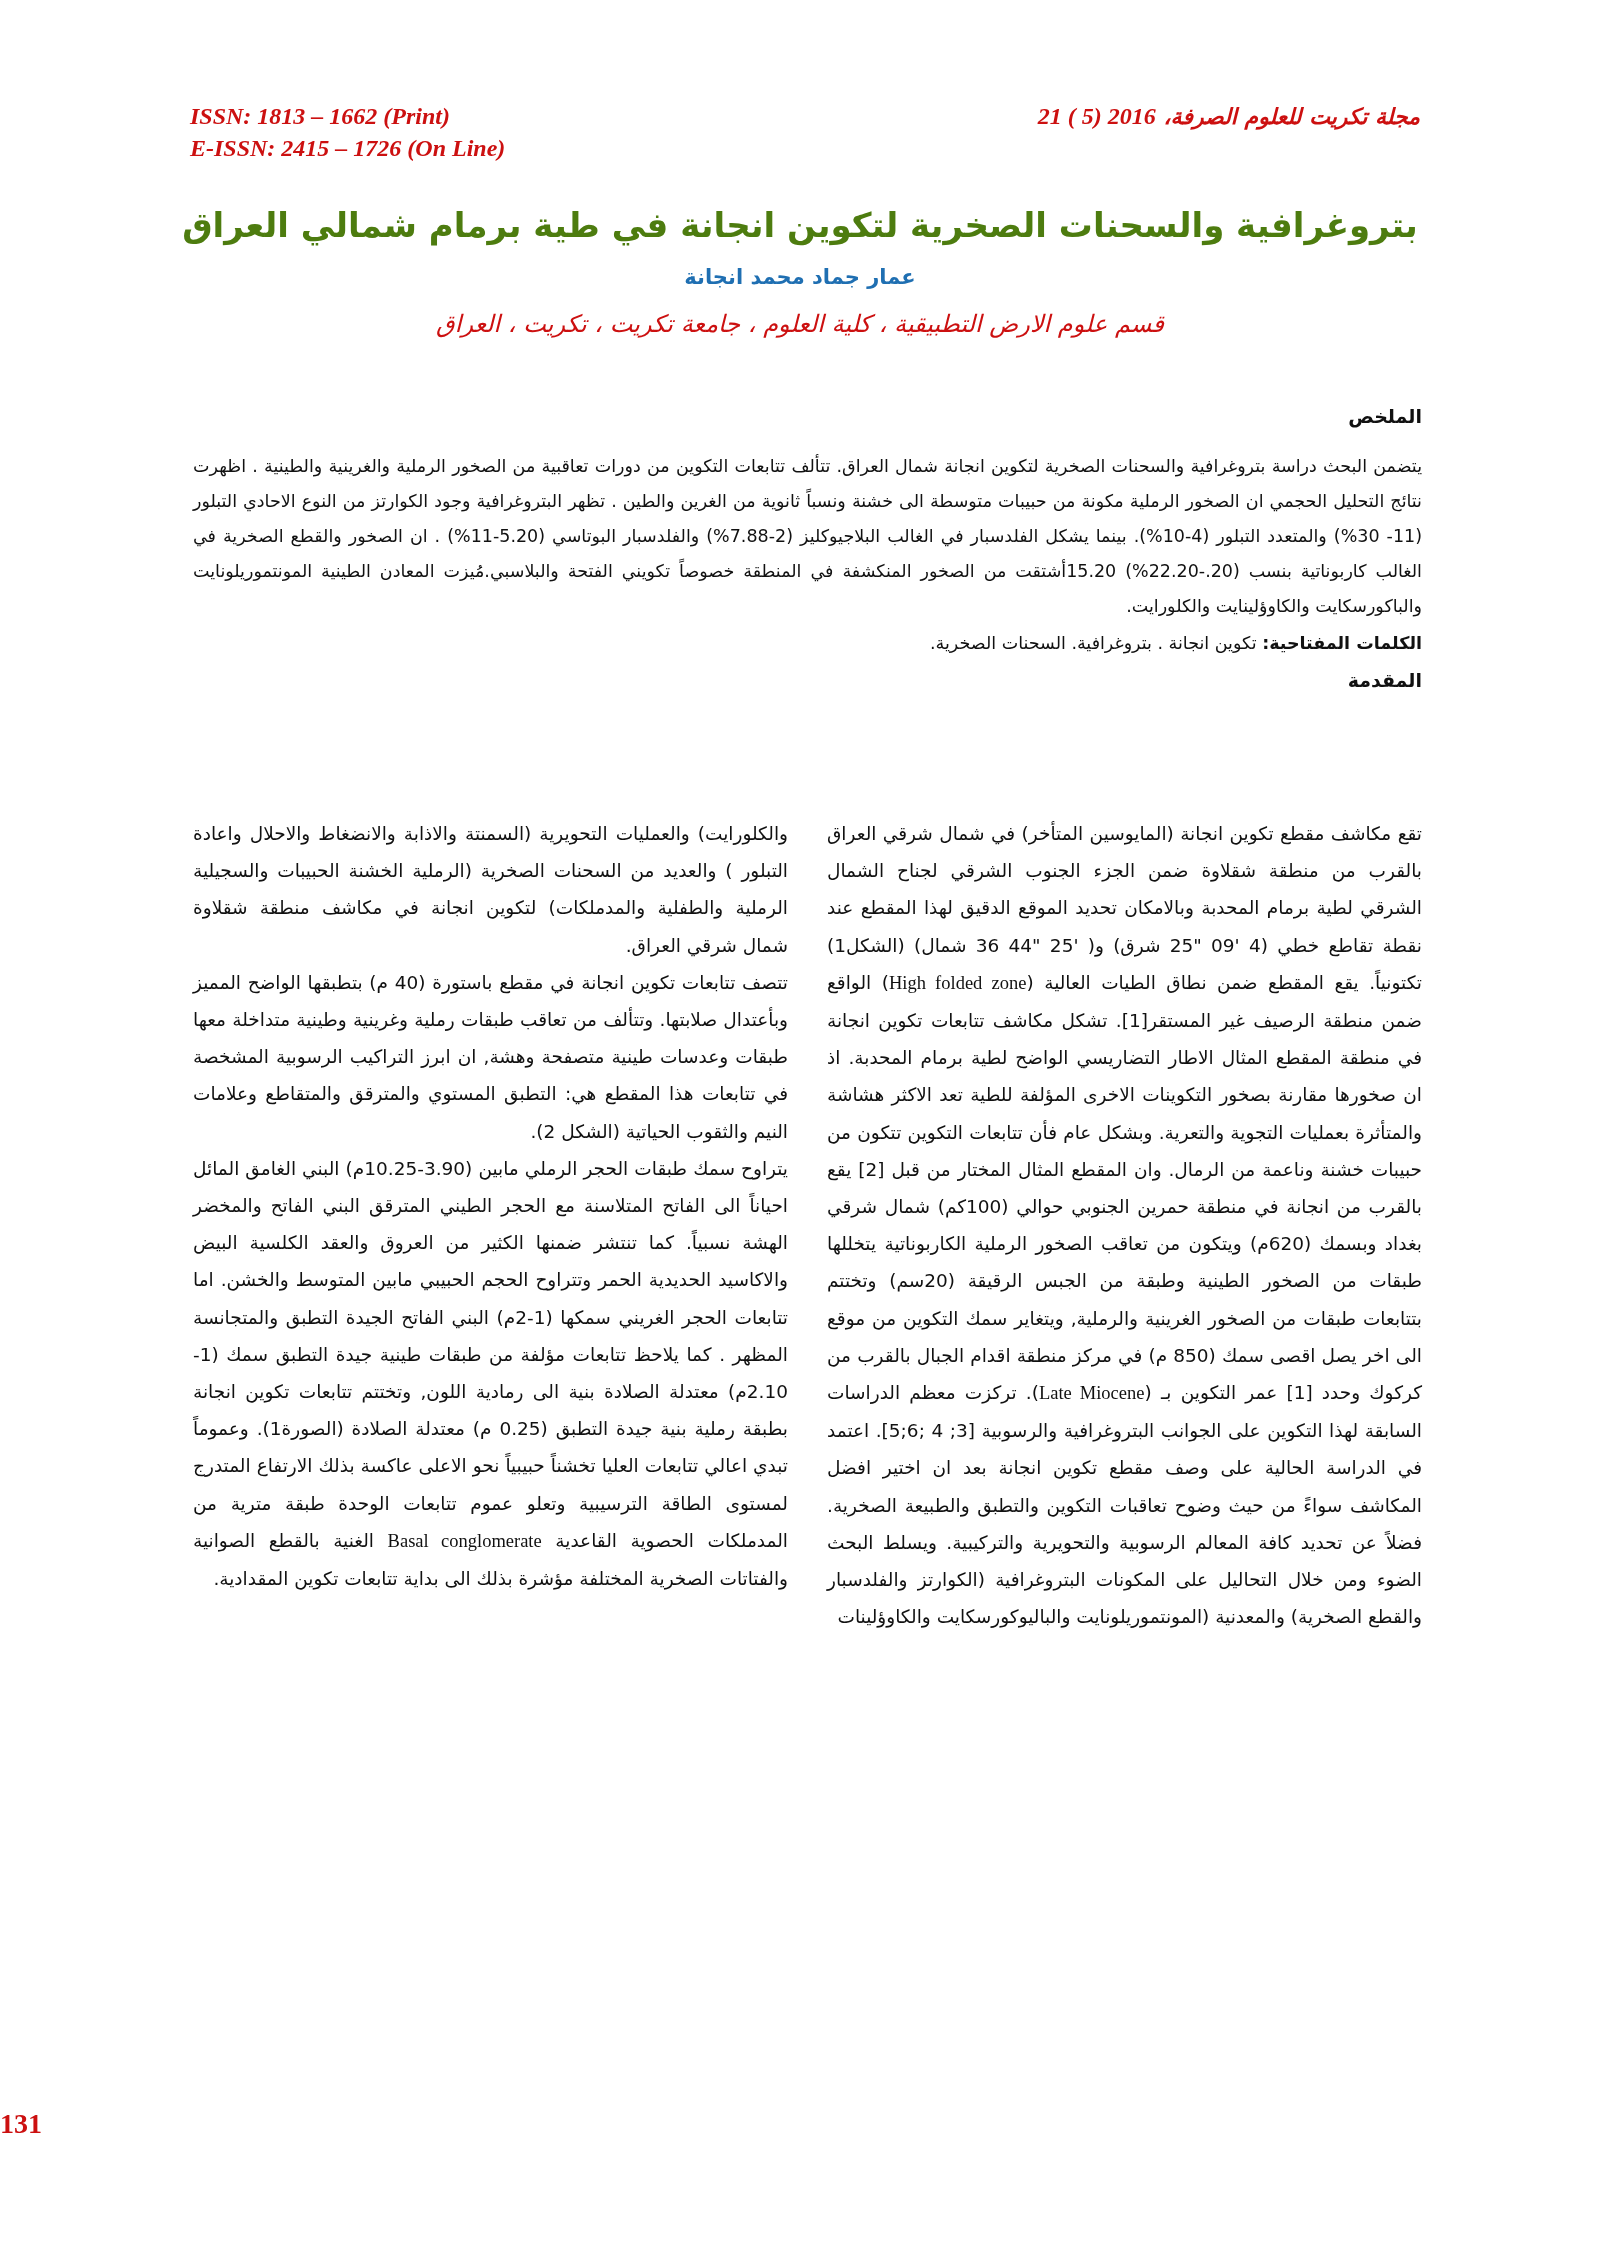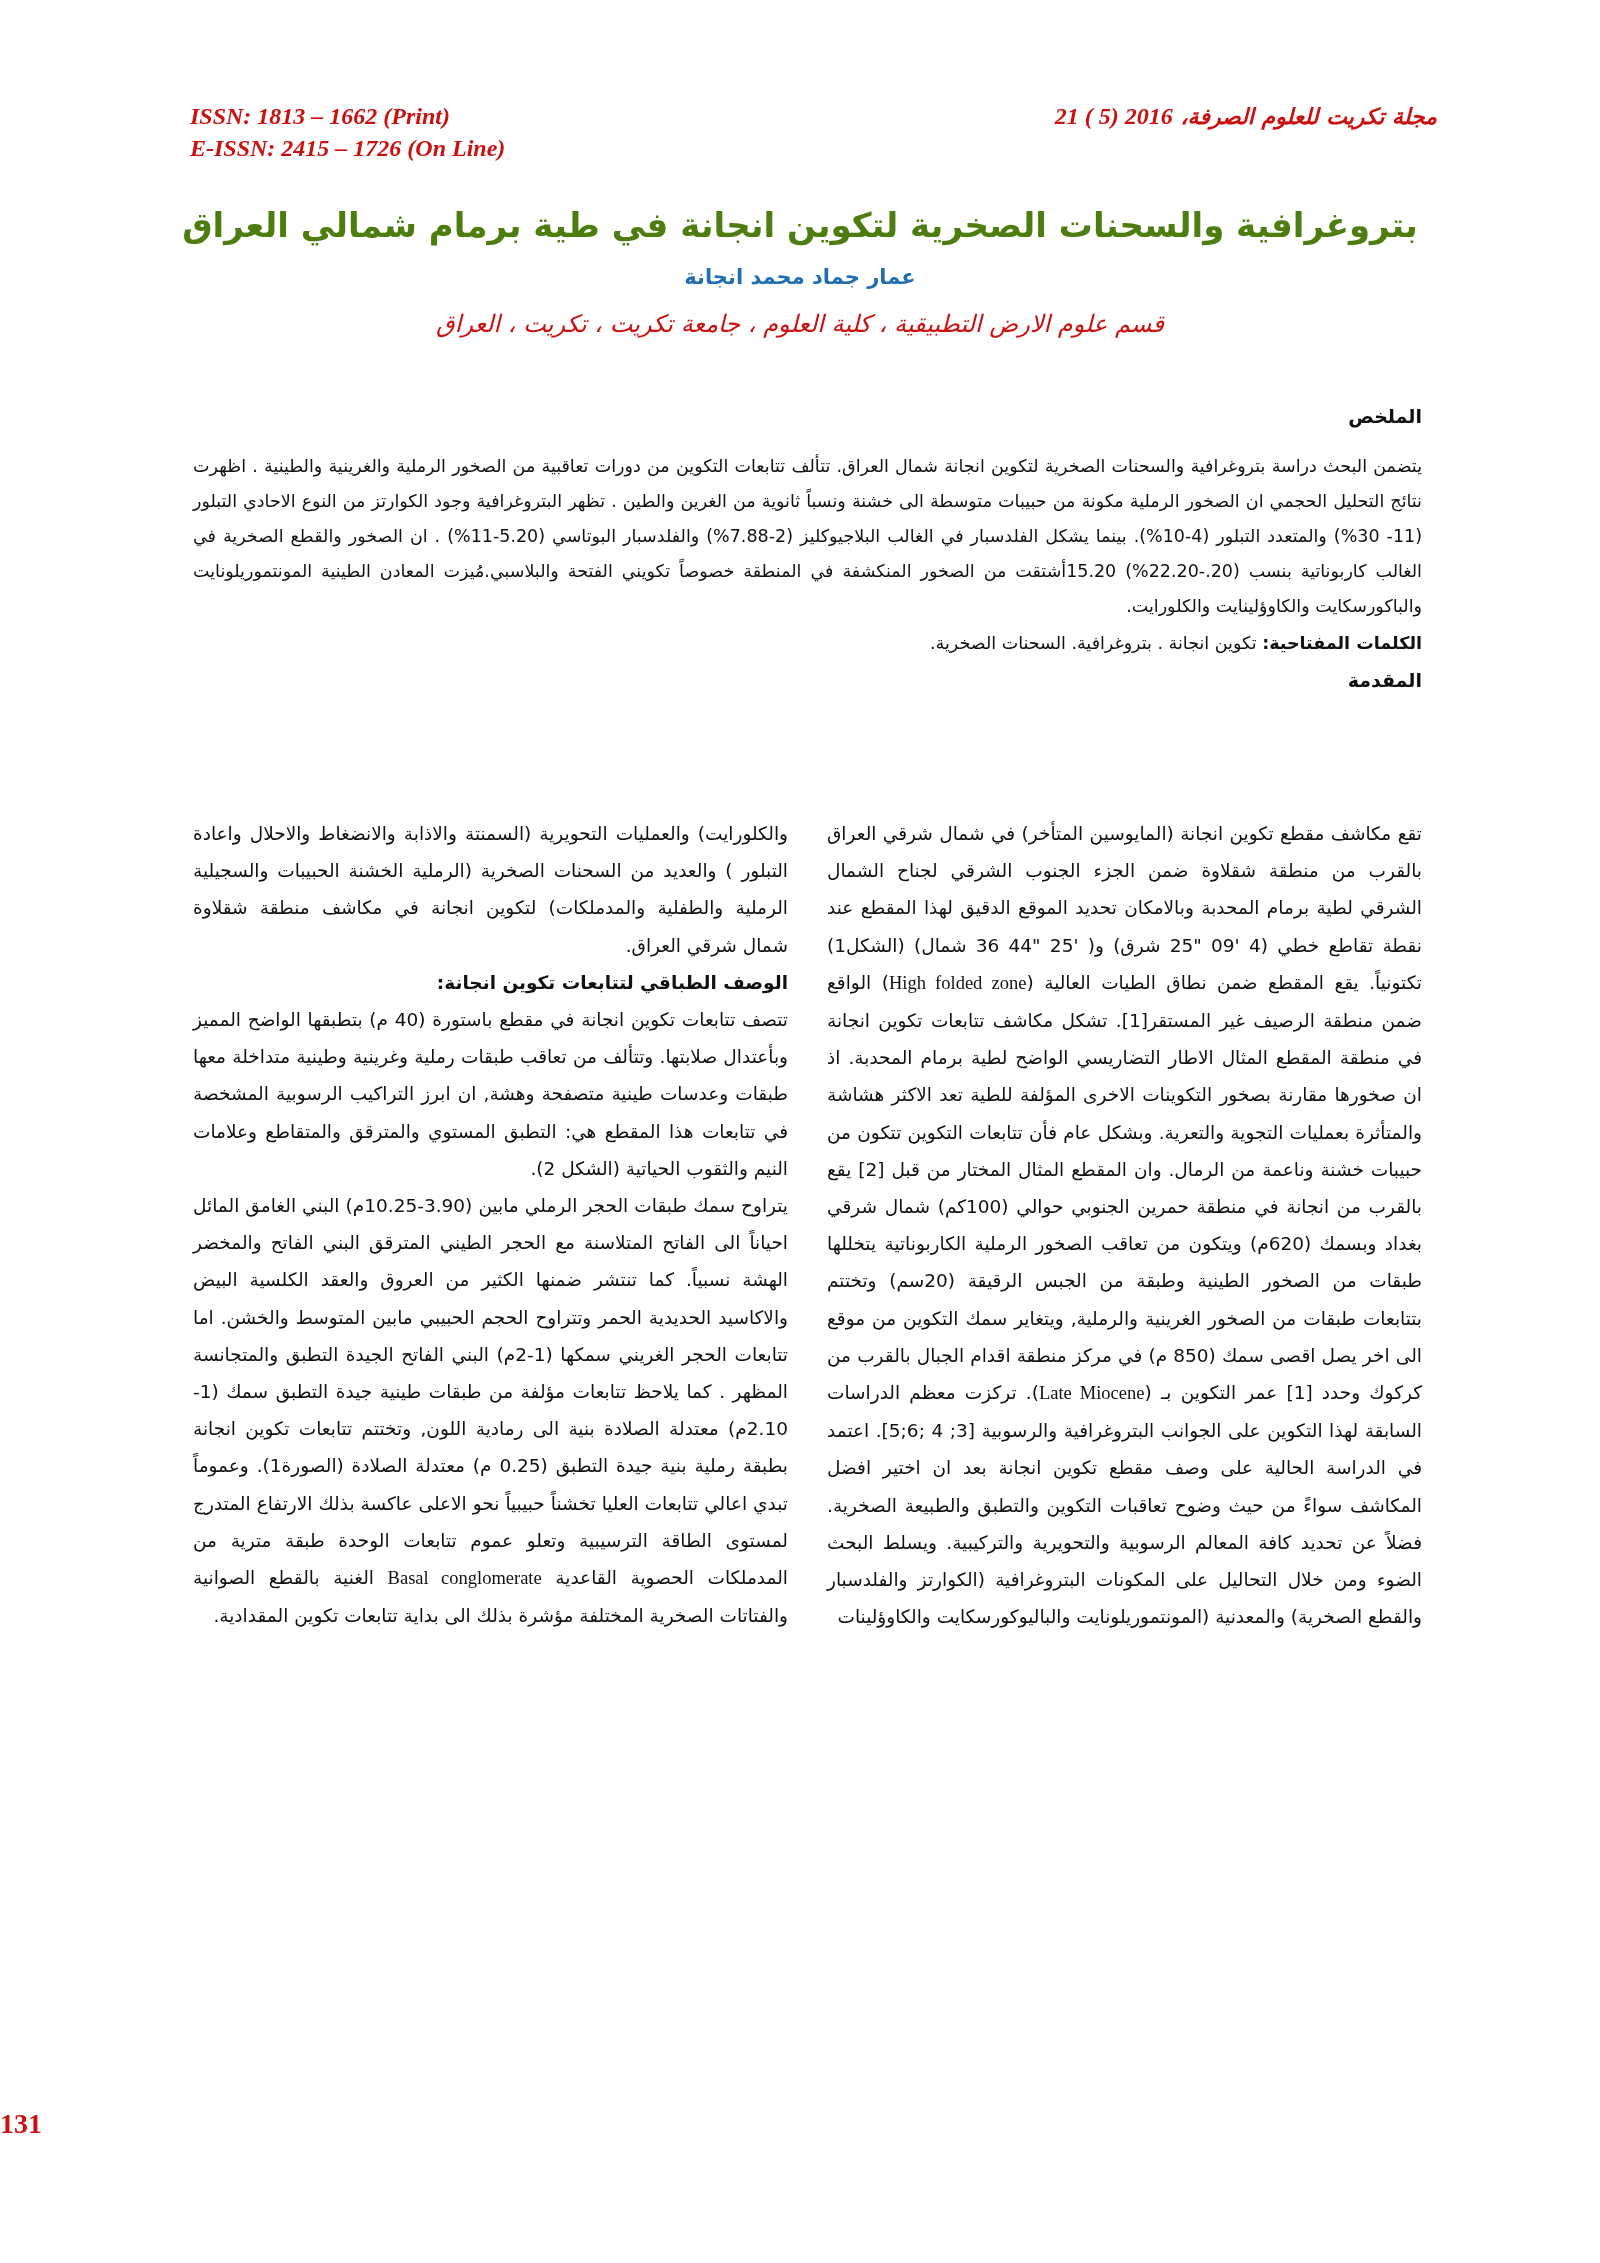--- a/index.html
+++ b/index.html
@@ -1,21 +1,21 @@
 <!DOCTYPE html>
 <html><head>
   <meta charset="utf-8">
   <style>
     * { box-sizing: border-box; margin: 0; padding: 0; }
     html, body { width: 1600px; height: 2263px; background: #ffffff; }
     body { position: relative; font-family: "DejaVu Sans", sans-serif; color: #111; overflow: hidden; }
 
     .hdr-left { position: absolute; left: 190px; top: 100px; direction: ltr; text-align: left;
       font-family: "Liberation Serif", serif; font-style: italic; font-weight: bold; color: #cc1010; font-size: 24px; line-height: 32px; }
-    .hdr-right { position: absolute; right: 163px; top: 100px; direction: rtl; text-align: right;
+    .hdr-right { position: absolute; right: 180px; top: 100px; direction: rtl; text-align: right;
       font-family: "DejaVu Sans", sans-serif; font-style: italic; font-weight: bold; color: #cc1010; font-size: 22px; line-height: 32px; }
     .hdr-right .vol { font-family: "Liberation Serif", serif; font-size: 24px; }
 
     .title { position: absolute; left: 180px; right: 180px; top: 205px; text-align: center; direction: rtl;
       font-family: "DejaVu Sans", sans-serif; font-weight: bold; font-size: 34px; color: #4d7c0f; }
     .author { position: absolute; left: 180px; right: 180px; top: 265px; text-align: center; direction: rtl;
       font-weight: bold; font-size: 21px; color: #1f6fb2; }
     .affil { position: absolute; left: 180px; right: 180px; top: 310px; text-align: center; direction: rtl;
       font-style: italic; font-size: 24px; color: #cc1010; }
 
@@ -62,18 +62,17 @@
   </div>
   <div class="intro-heading">المقدمة</div>
 </section>
 
 <section class="col col-right">
   <p><span>تقع مكاشف مقطع تكوين انجانة (المايوسين المتأخر) في شمال شرقي العراق بالقرب من منطقة شقلاوة ضمن الجزء الجنوب الشرقي لجناح الشمال الشرقي لطية برمام المحدبة وبالامكان تحديد الموقع الدقيق لهذا المقطع عند نقطة تقاطع خطي (4 '09 "25 شرق) و( '25 "44 36 شمال) (الشكل1) تكتونياً. يقع المقطع ضمن نطاق الطيات العالية (</span><span class="latin" dir="ltr">High folded zone</span><span>) الواقع ضمن منطقة الرصيف غير المستقر[1]. تشكل مكاشف تتابعات تكوين انجانة في منطقة المقطع المثال الاطار التضاريسي الواضح لطية برمام المحدبة. اذ ان صخورها مقارنة بصخور التكوينات الاخرى المؤلفة للطية تعد الاكثر هشاشة والمتأثرة بعمليات التجوية والتعرية. وبشكل عام فأن تتابعات التكوين تتكون من حبيبات خشنة وناعمة من الرمال. وان المقطع المثال المختار من قبل [2] يقع بالقرب من انجانة في منطقة حمرين الجنوبي حوالي (100كم) شمال شرقي بغداد وبسمك (620م) ويتكون من تعاقب الصخور الرملية الكاربوناتية يتخللها طبقات من الصخور الطينية وطبقة من الجبس الرقيقة (20سم) وتختتم بتتابعات طبقات من الصخور الغرينية والرملية, ويتغاير سمك التكوين من موقع الى اخر يصل اقصى سمك (850 م) في مركز منطقة اقدام الجبال بالقرب من كركوك وحدد [1] عمر التكوين بـ (</span><span class="latin" dir="ltr">Late Miocene</span><span>). تركزت معظم الدراسات السابقة لهذا التكوين على الجوانب البتروغرافية والرسوبية [3; 4 ;6;5]. اعتمد في الدراسة الحالية على وصف مقطع تكوين انجانة بعد ان اختير افضل المكاشف سواءً من حيث وضوح تعاقبات التكوين والتطبق والطبيعة الصخرية. فضلاً عن تحديد كافة المعالم الرسوبية والتحويرية والتركيبية. ويسلط البحث الضوء ومن خلال التحاليل على المكونات البتروغرافية (الكوارتز والفلدسبار والقطع الصخرية) والمعدنية (المونتموريلونايت والباليوكورسكايت والكاوؤلينات</span></p>
 </section>
 
 <section class="col col-left">
   <p>والكلورايت) والعمليات التحويرية (السمنتة والاذابة والانضغاط والاحلال واعادة التبلور ) والعديد من السحنات الصخرية (الرملية الخشنة الحبيبات والسجيلية الرملية والطفلية والمدملكات) لتكوين انجانة في مكاشف منطقة شقلاوة شمال شرقي العراق.</p>
-  <h3>الوصف الطباقي لتتابعات تكوين انجانة:</h3>
   <p>تتصف تتابعات تكوين انجانة في مقطع باستورة (40 م) بتطبقها الواضح المميز وبأعتدال صلابتها. وتتألف من تعاقب طبقات رملية وغرينية وطينية متداخلة معها طبقات وعدسات طينية متصفحة وهشة, ان ابرز التراكيب الرسوبية المشخصة في تتابعات هذا المقطع هي: التطبق المستوي والمترقق والمتقاطع وعلامات النيم والثقوب الحياتية (الشكل 2).</p>
   <p><span>يتراوح سمك طبقات الحجر الرملي مابين (3.90-10.25م) البني الغامق المائل احياناً الى الفاتح المتلاسنة مع الحجر الطيني المترقق البني الفاتح والمخضر الهشة نسبياً. كما تنتشر ضمنها الكثير من العروق والعقد الكلسية البيض والاكاسيد الحديدية الحمر وتتراوح الحجم الحبيبي مابين المتوسط والخشن. اما تتابعات الحجر الغريني سمكها (1-2م) البني الفاتح الجيدة التطبق والمتجانسة المظهر . كما يلاحظ تتابعات مؤلفة من طبقات طينية جيدة التطبق سمك (1-2.10م) معتدلة الصلادة بنية الى رمادية اللون, وتختتم تتابعات تكوين انجانة بطبقة رملية بنية جيدة التطبق (0.25 م) معتدلة الصلادة (الصورة1). وعموماً تبدي اعالي تتابعات العليا تخشناً حبيبياً نحو الاعلى عاكسة بذلك الارتفاع المتدرج لمستوى الطاقة الترسيبية وتعلو عموم تتابعات الوحدة طبقة مترية من المدملكات الحصوية القاعدية </span><span class="latin" dir="ltr">Basal conglomerate</span><span> الغنية بالقطع الصوانية والفتاتات الصخرية المختلفة مؤشرة بذلك الى بداية تتابعات تكوين المقدادية.</span></p>
 </section>
 
 <div class="page-num">131</div>
 
 </body></html>

